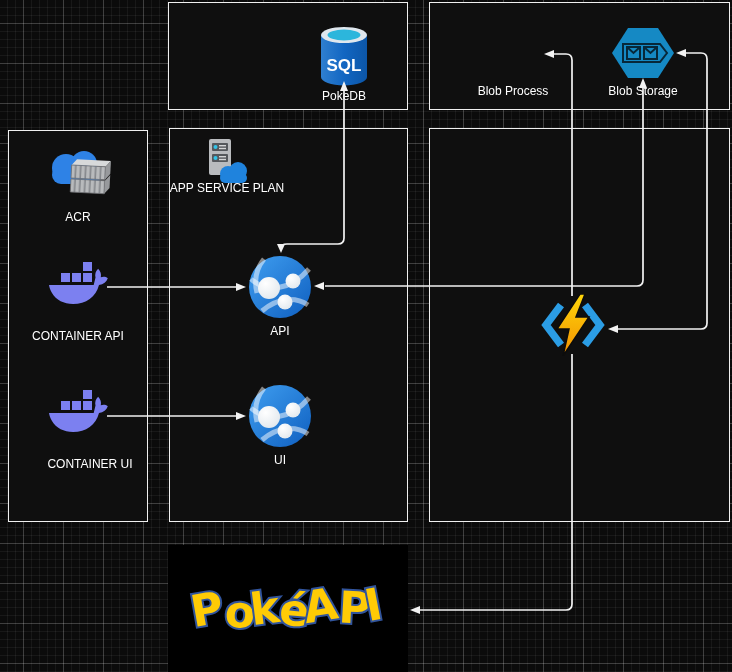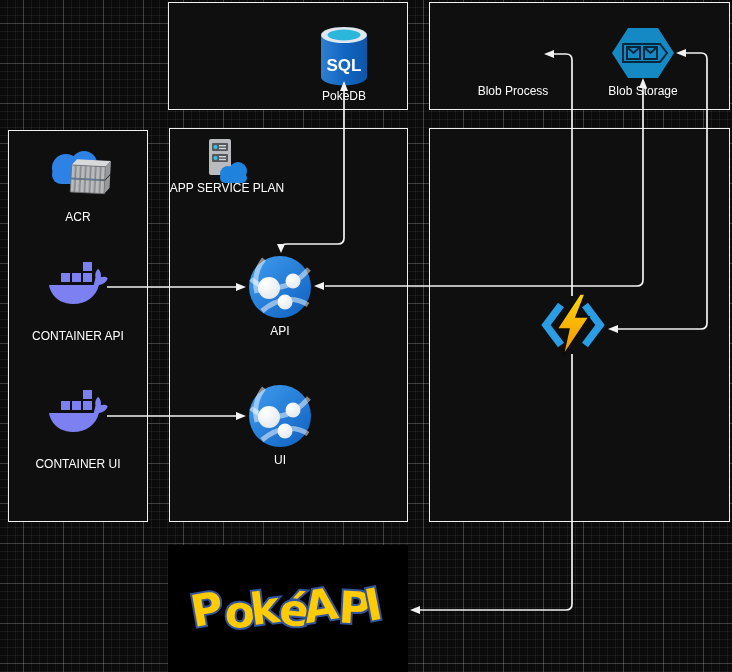--- a/index.html
+++ b/index.html
@@ -109,21 +109,21 @@
       <g fill="#7c80f0">
         <rect x="15" y="14" width="9" height="9"></rect>
         <rect x="26" y="14" width="9" height="9"></rect>
         <rect x="37" y="14" width="9" height="9"></rect>
         <rect x="37" y="3" width="9" height="9"></rect>
         <path d="M3 26 h50 c-3 12 -13 19 -26 19 c-9 0 -17 -4 -21 -11 c-1.6 -2.6 -2.6 -5.3 -3 -8 z"></path>
         <path d="M53 26 c4.5 -0.8 7.6 -3.2 8.8 -6.8 c-2.2 -1.7 -4.8 -1.9 -7 -0.9 c0.7 -3.1 -0.2 -6.3 -2.7 -8.6 c-2.5 2.3 -3.4 5.6 -2.6 8.9 l-1.8 7.4 z"></path>
       </g>
     </svg>
   </div>
-  <div class="lbl" style="left:8px;top:457px;width:140px;">CONTAINER UI</div>
+  <div class="lbl" style="left:20px;top:457px;width:140px;">CONTAINER UI</div>
 
   <div class="node" style="left:206px;top:138px;">
     <svg width="42" height="46" viewBox="0 0 42 46">
       <rect x="3" y="1" width="22" height="36" rx="2" fill="#b9bbbe"></rect>
       <rect x="6" y="5" width="16" height="8" rx="1" fill="#55585c"></rect>
       <circle cx="9.5" cy="9" r="2" fill="#33c5ea"></circle>
       <rect x="13" y="7" width="7" height="1.4" fill="#d4d5d6"></rect>
       <rect x="13" y="9.8" width="7" height="1.4" fill="#d4d5d6"></rect>
       <rect x="6" y="16" width="16" height="8" rx="1" fill="#55585c"></rect>
       <circle cx="9.5" cy="20" r="2" fill="#33c5ea"></circle>

